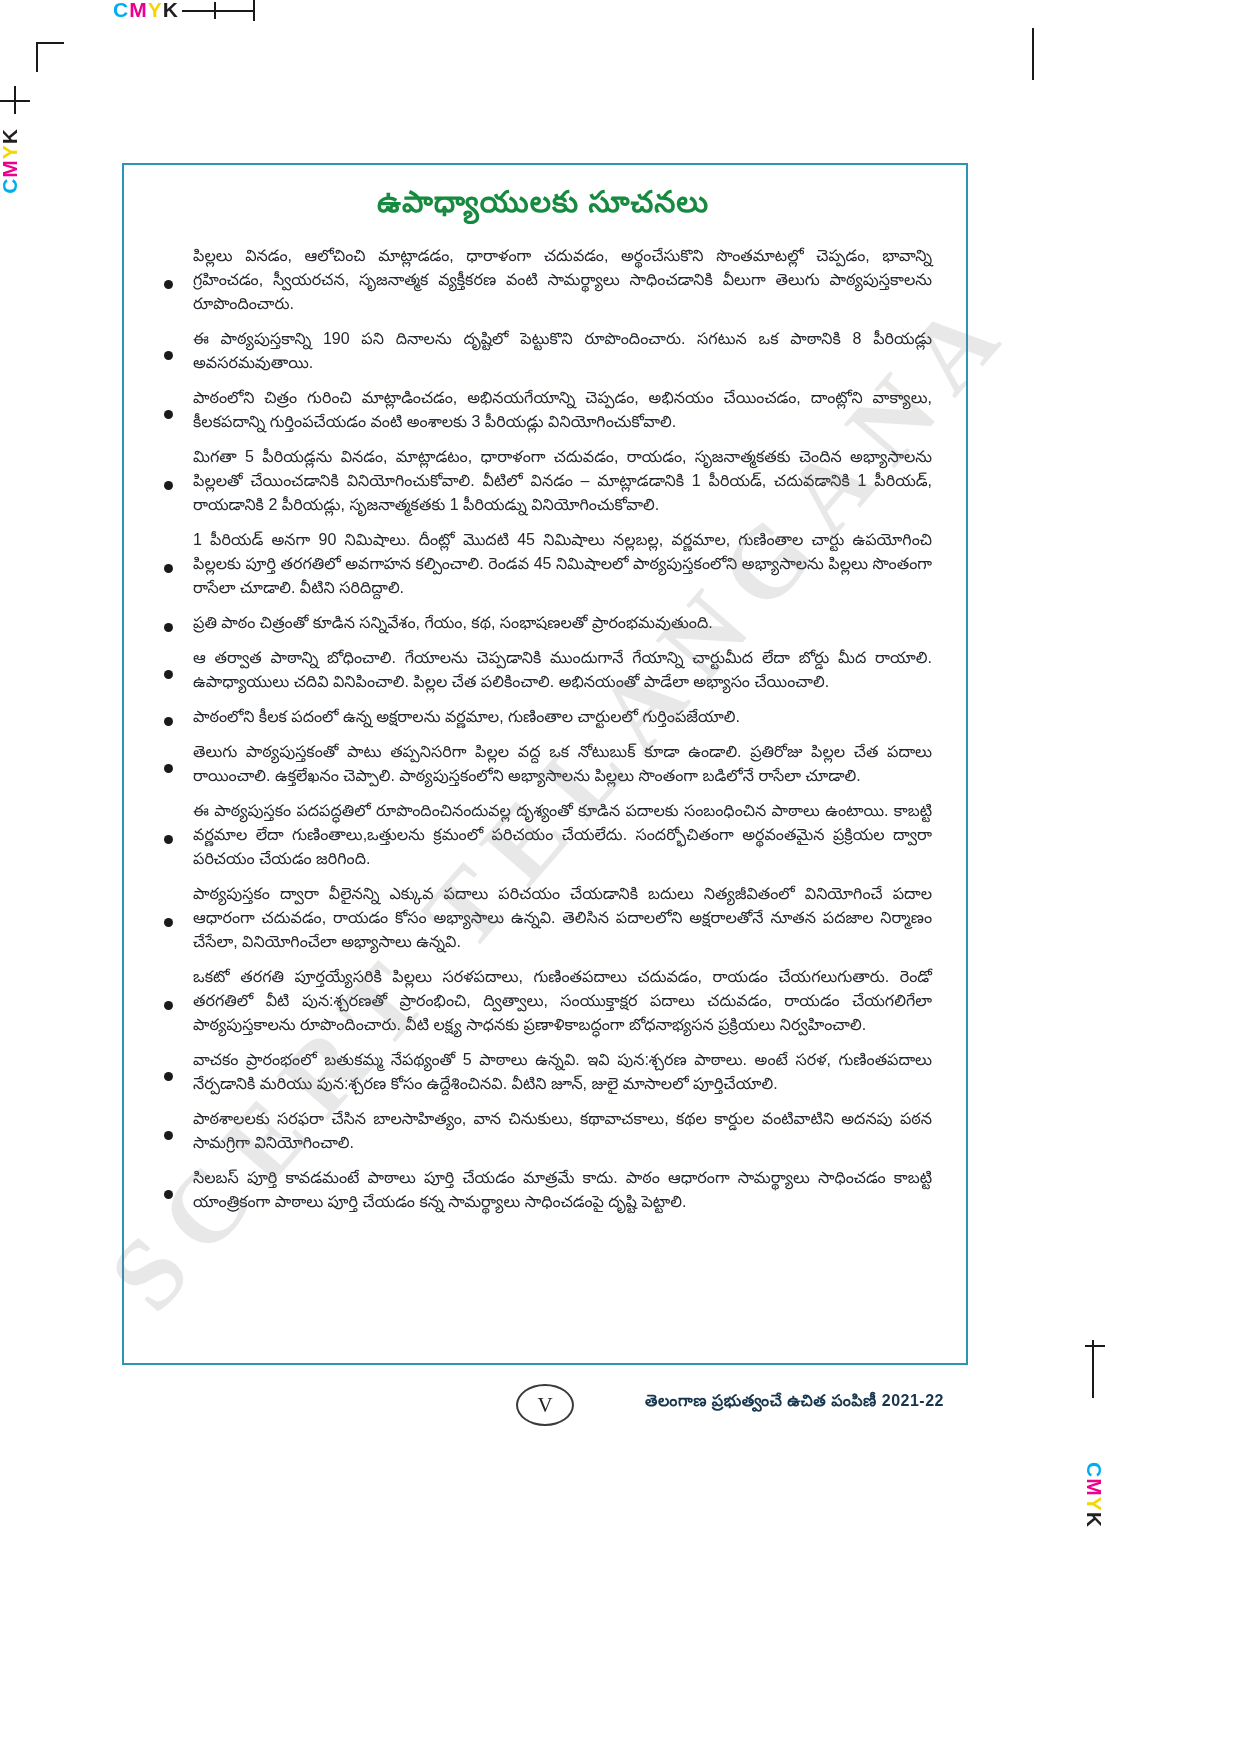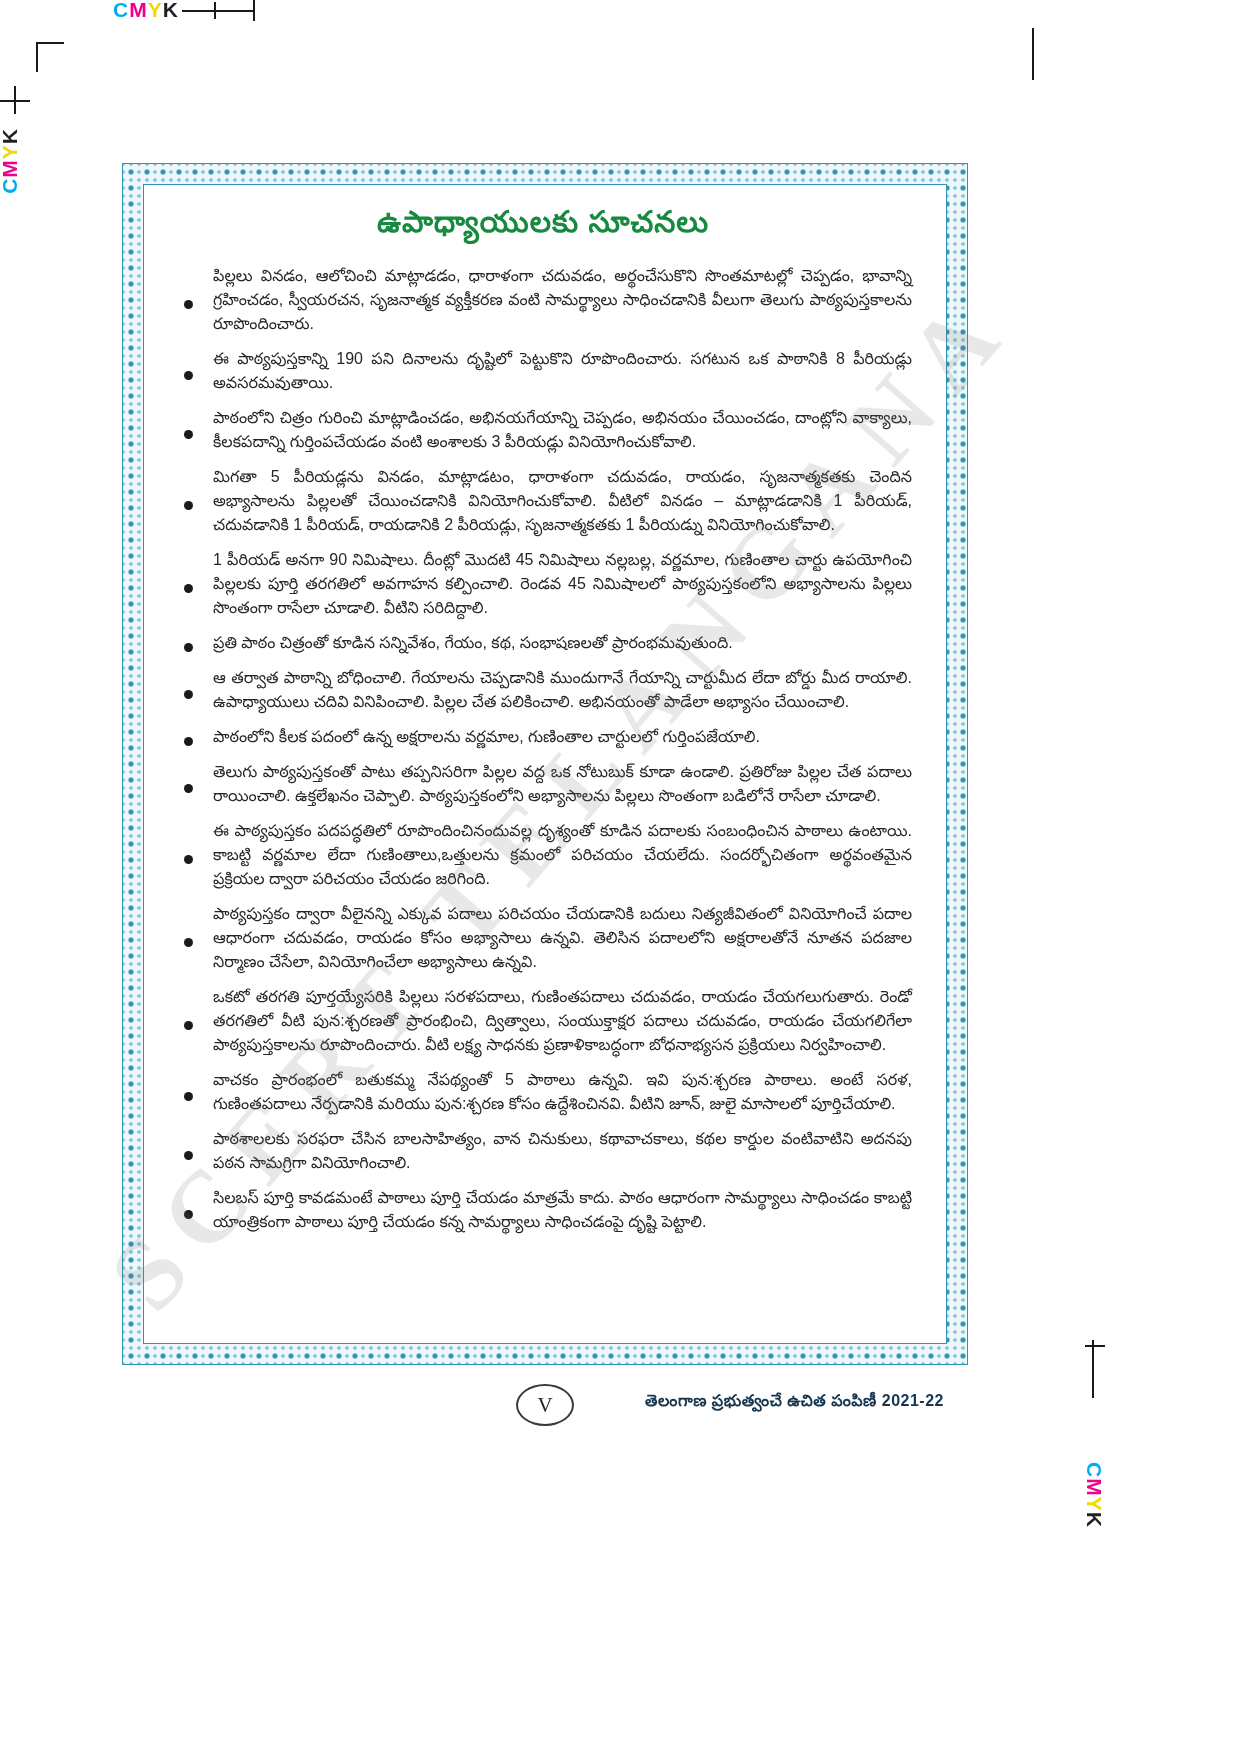--- a/index.html
+++ b/index.html
@@ -16,21 +16,21 @@
   .cmyk .c { color:#00aeef; }
   .cmyk .m { color:#ec008c; }
   .cmyk .y { color:#f4d700; }
   .cmyk .k { color:#231f20; }
   .cmyk.vert-up   { writing-mode:vertical-rl; transform:rotate(180deg); }
   .cmyk.vert-down { writing-mode:vertical-rl; }
 
   
   .frame {
     position:absolute; left:122px; top:163px; width:846px; height:1202px;
-    border:1px solid #2f93b4; padding:20px;
+    border:1px solid #2f93b4; 
     background-color:#eef8fb;
     background-image:
       radial-gradient(circle, #2f93b4 1.6px, rgba(47,147,180,0.45) 2.6px, transparent 3.6px),
       radial-gradient(circle, rgba(47,147,180,0.55) 1.2px, transparent 2.4px);
     background-size:16px 16px, 8px 8px;
     background-position:0 0, 4px 4px;
   }
   .content {
     position:relative; width:100%; height:100%;
     background:#ffffff; border:1px solid #2f93b4;

